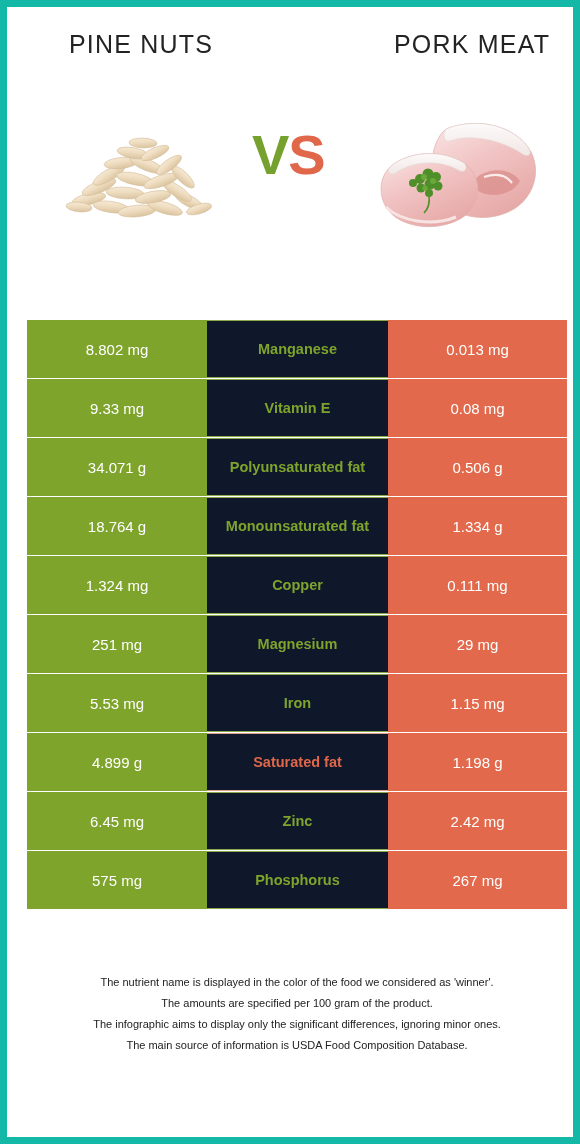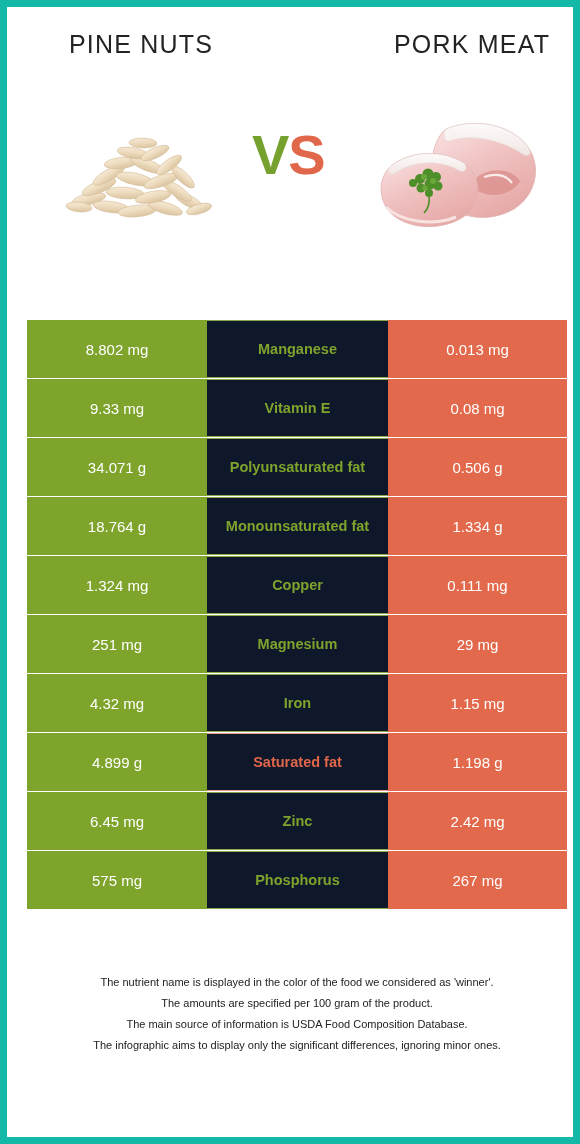--- a/index.html
+++ b/index.html
@@ -231,21 +231,21 @@
         <div class="cell cell-left">1.324 mg</div>
         <div class="cell cell-mid win-green">Copper</div>
         <div class="cell cell-right">0.111 mg</div>
       </div>
       <div class="row">
         <div class="cell cell-left">251 mg</div>
         <div class="cell cell-mid win-green">Magnesium</div>
         <div class="cell cell-right">29 mg</div>
       </div>
       <div class="row">
-        <div class="cell cell-left">4.32 mg</div>
+        <div class="cell cell-left">5.53 mg</div>
         <div class="cell cell-mid win-green">Iron</div>
         <div class="cell cell-right">1.15 mg</div>
       </div>
       <div class="row">
         <div class="cell cell-left">4.899 g</div>
         <div class="cell cell-mid win-red">Saturated fat</div>
         <div class="cell cell-right">1.198 g</div>
       </div>
       <div class="row">
         <div class="cell cell-left">6.45 mg</div>
@@ -255,17 +255,17 @@
       <div class="row">
         <div class="cell cell-left">575 mg</div>
         <div class="cell cell-mid win-green">Phosphorus</div>
         <div class="cell cell-right">267 mg</div>
       </div>
     </div>
 
   <div class="footer">
     <div>The nutrient name is displayed in the color of the food we considered as 'winner'.</div>
     <div>The amounts are specified per 100 gram of the product.</div>
+    <div>The infographic aims to display only the significant differences, ignoring minor ones.</div>
     <div>The main source of information is USDA Food Composition Database.</div>
-    <div>The infographic aims to display only the significant differences, ignoring minor ones.</div>
   </div>
 
 </div>
 
 </body></html>

